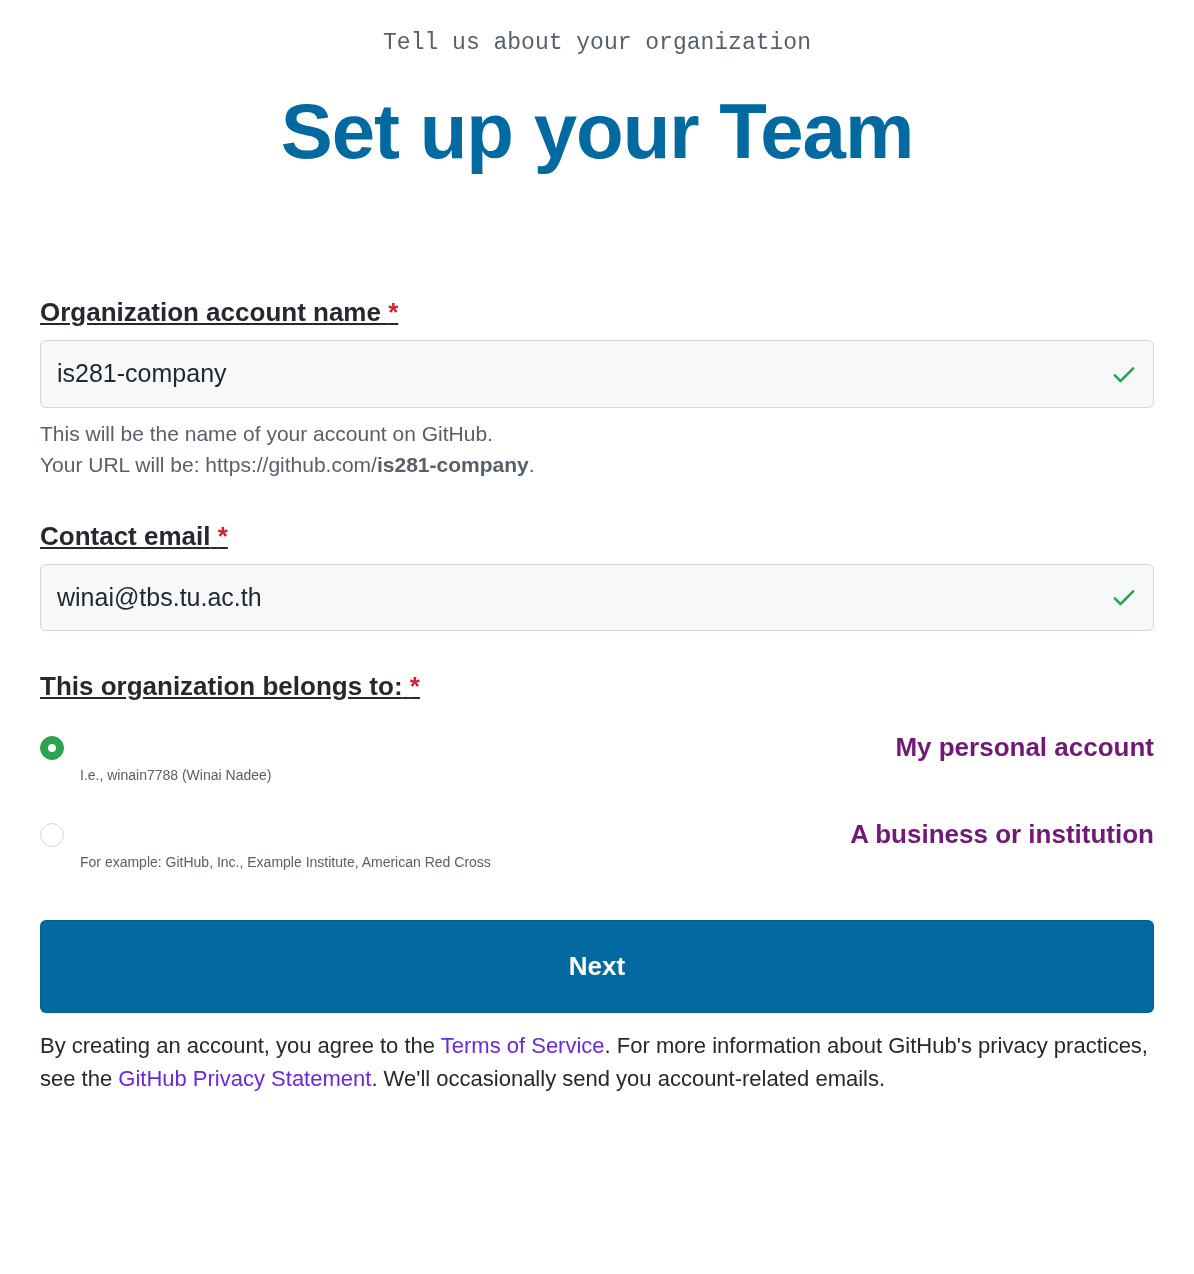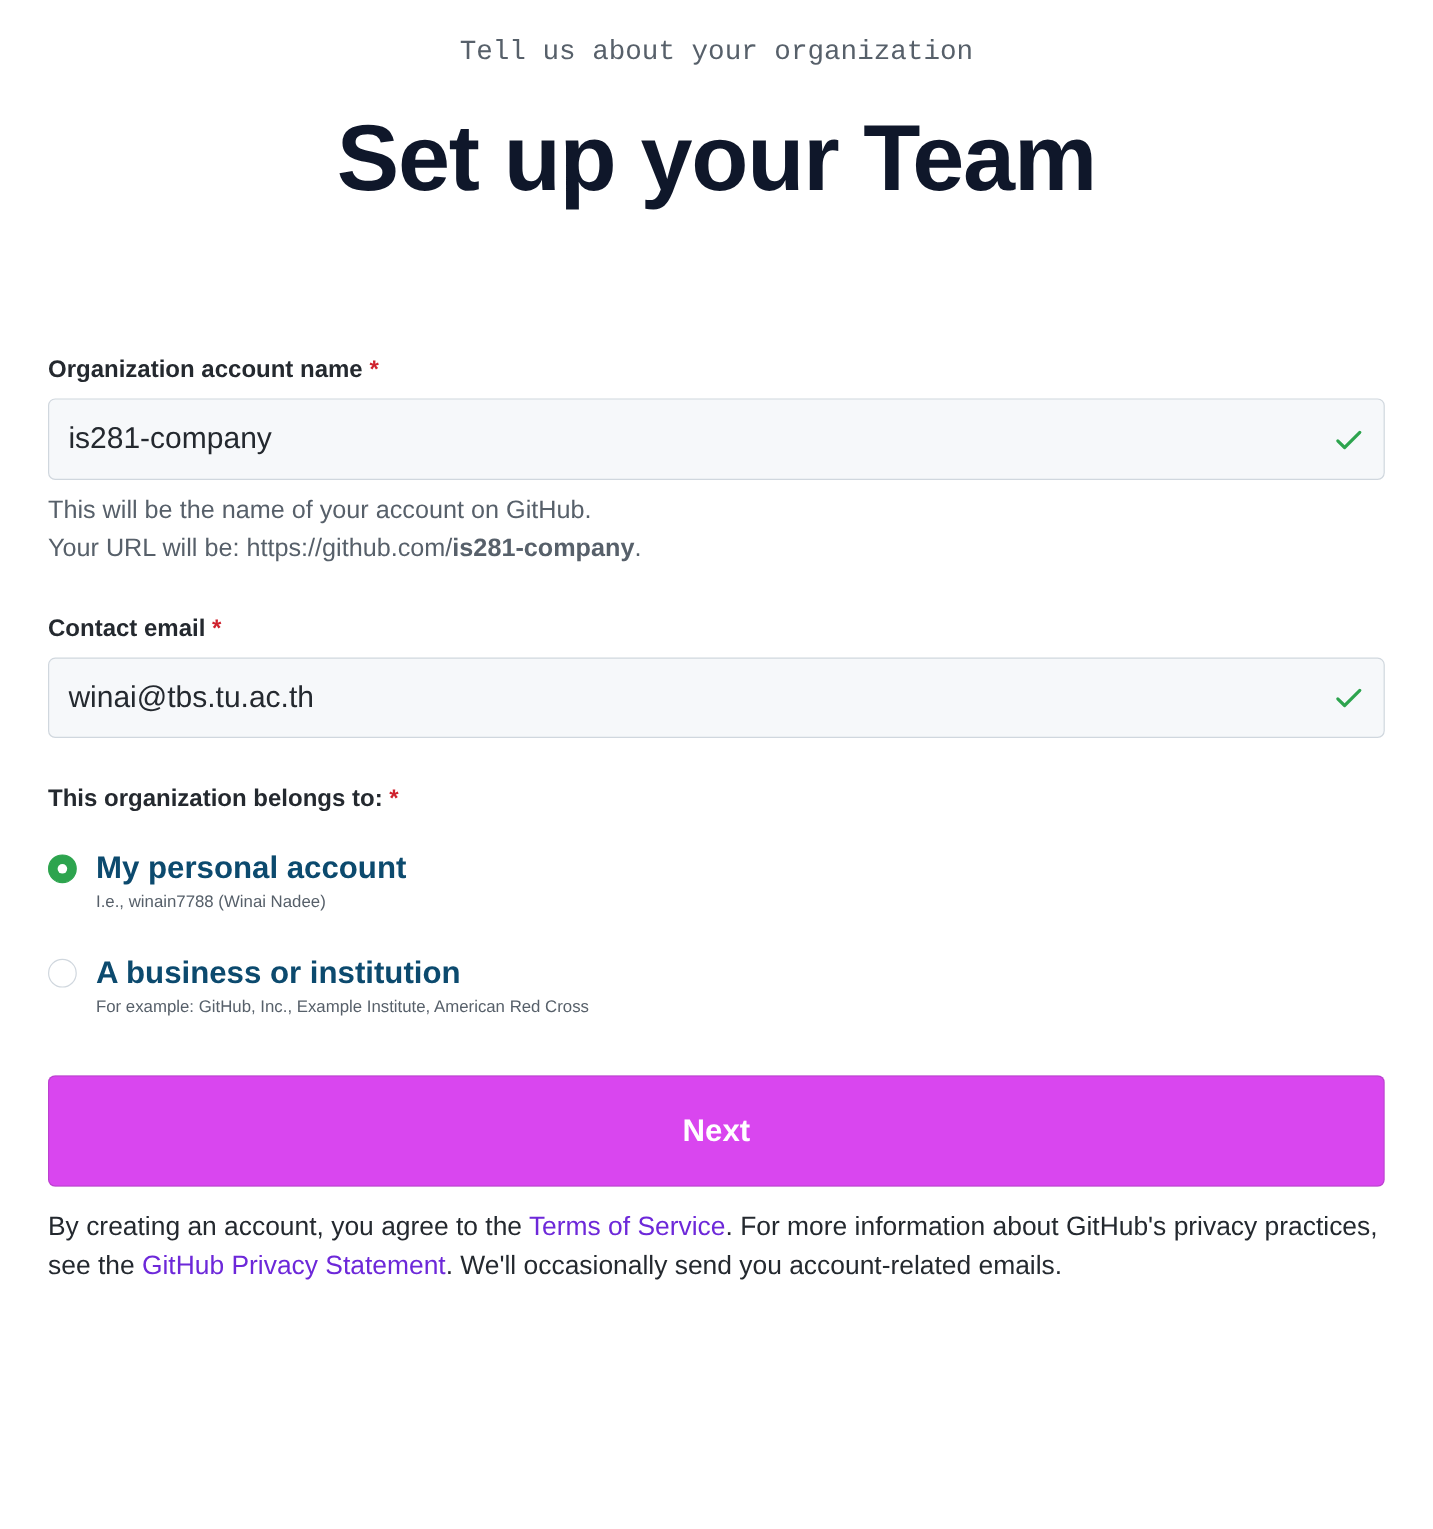--- a/index.html
+++ b/index.html
@@ -20,32 +20,33 @@
     }
     .subtitle {
       font-family: "SFMono-Regular", Consolas, "Liberation Mono", Menlo, monospace;
       font-size: 23px;
       color: #57606a;
       margin-bottom: 30px;
     }
     .title {
       font-size: 78px;
       font-weight: 600;
-      color: #0f172a;
+      color: #0369a1;
       letter-spacing: -1px;
     }
     .form-group {
       margin-bottom: 40px;
     }
     .form-label {
-      font-size: 20px;
+      font-size: 26px;
       font-weight: 600;
       color: #24292f;
       margin-bottom: 12px;
       display: block;
+      text-decoration: underline;
     }
     .required {
       color: #cf222e;
     }
     .input-wrapper {
       position: relative;
     }
     .text-input {
       width: 100%;
       font-size: 25px;
@@ -110,33 +111,34 @@
       height: 8px;
       border-radius: 50%;
       background: #ffffff;
     }
     .radio-content {
       flex: 1;
     }
     .radio-title {
       font-size: 26px;
       font-weight: 600;
-      color: #0c4a6e;
+      color: #701a75;
       margin-bottom: 4px;
+      text-align: right;
     }
     .radio-desc {
       font-size: 14px;
       color: #57606a;
     }
     .next-button {
       width: 100%;
       font-size: 26px;
       font-weight: 600;
       color: #ffffff;
-      background-color: #d946ef;
+      background-color: #0369a1;
       border: 1px solid rgba(27, 31, 36, 0.15);
       border-radius: 6px;
       padding: 30px 20px;
       cursor: pointer;
       margin-top: 10px;
       margin-bottom: 16px;
     }
     .legal-text {
       font-size: 22px;
       color: #24292f;

